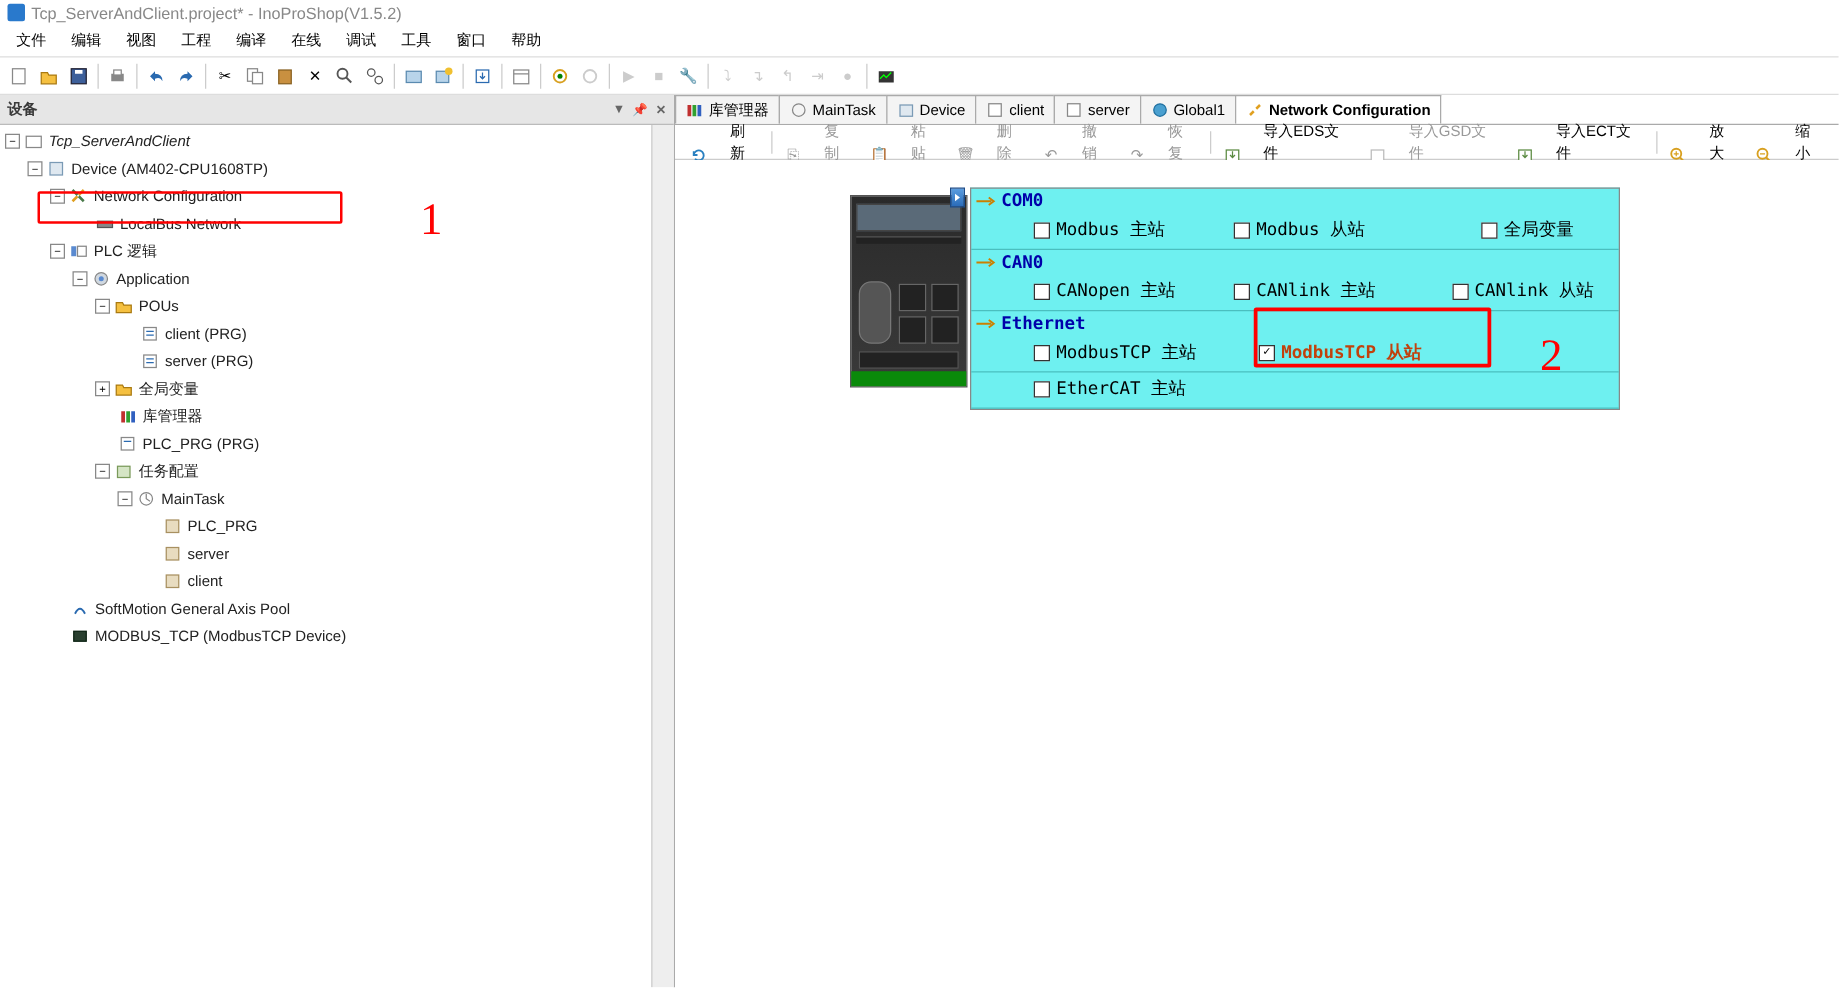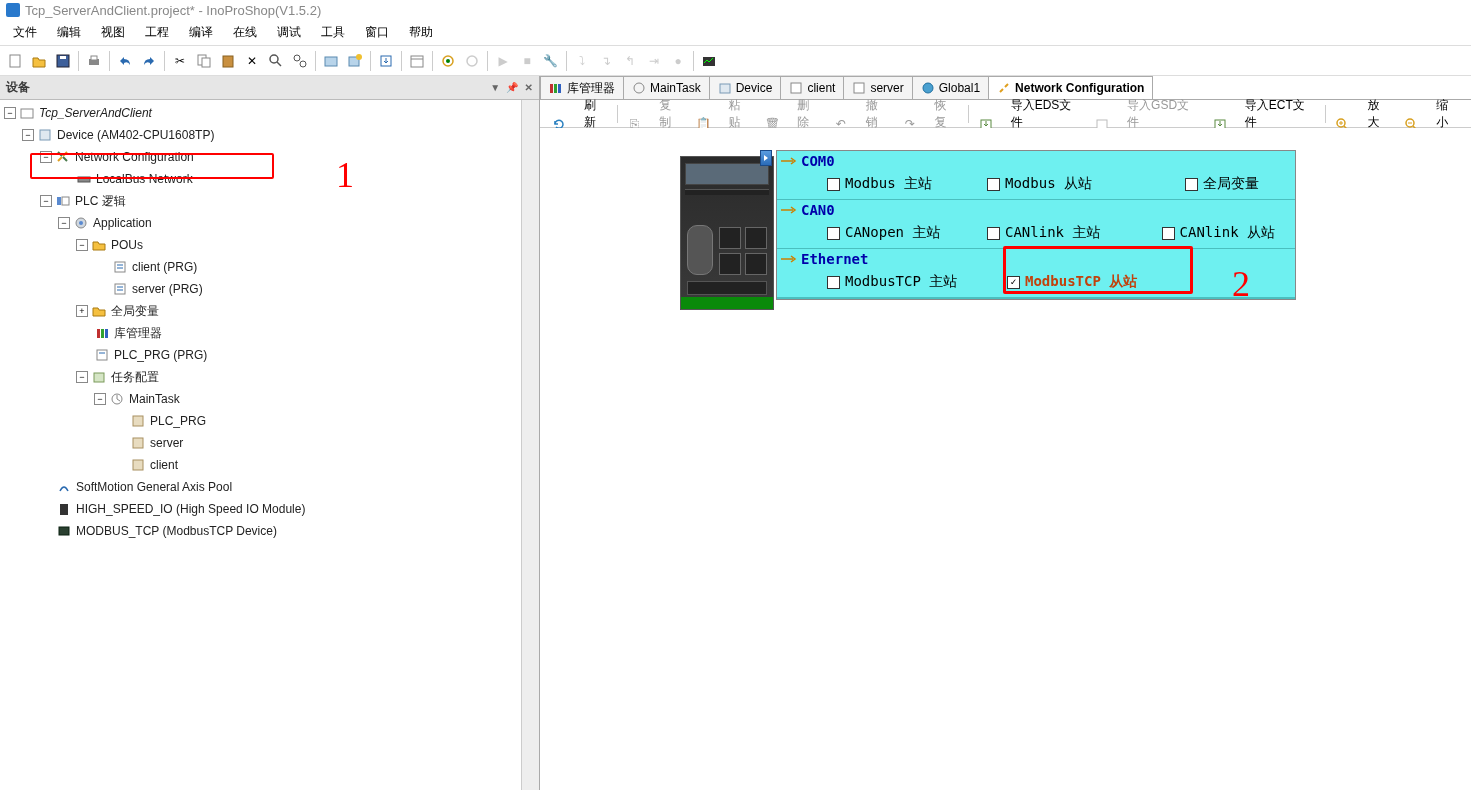--- a/index.html
+++ b/index.html
@@ -386,29 +386,20 @@
               <svg width="14" height="14">
                 <path d="M3 11 Q7 3 11 11" fill="none" stroke="#2a6ab0" stroke-width="1.5"></path>
               </svg>
             </span>
         <span class="tree-label">SoftMotion General Axis Pool</span>
       </div>
       <div class="tree-row">
         <span class="tree-indent" style="width:56px"></span>
         <span class="tree-icon">
               <svg width="14" height="14">
-                <rect x="3" y="2" width="8" height="11" fill="#333"></rect>
-              </svg>
-            </span>
-        <span class="tree-label">HIGH_SPEED_IO (High Speed IO Module)</span>
-      </div>
-      <div class="tree-row">
-        <span class="tree-indent" style="width:56px"></span>
-        <span class="tree-icon">
-              <svg width="14" height="14">
                 <rect x="2" y="3" width="10" height="8" fill="#2a4030" stroke="#0a2010"></rect>
               </svg>
             </span>
         <span class="tree-label">MODBUS_TCP (ModbusTCP Device)</span>
       </div>
     </div>
     <div class="scroll-v"></div>
     </div>
 
     <div class="highlight-box-1"></div>
@@ -642,18 +633,24 @@
                 <span class="cb-label">ModbusTCP 主站</span>
               </label>
             <label class="checkbox-item">
                 <span class="cb">✓</span>
                 <span class="cb-label red">ModbusTCP 从站</span>
               </label>
           </div>
           <div class="highlight-box-2" style="left:226px;top:-3px;width:190px;height:48px"></div>
         </div>
         <div class="config-section">
+          <div class="section-row">
+            <label class="checkbox-item">
+                <span class="cb"></span>
+                <span class="cb-label">EtherCAT 主站</span>
+              </label>
+          </div>
         </div>
       </div>
       <div class="annotation" style="left:692px;top:135px">2</div>
     </div>
   </div>
 </div>
 
 </body></html>

